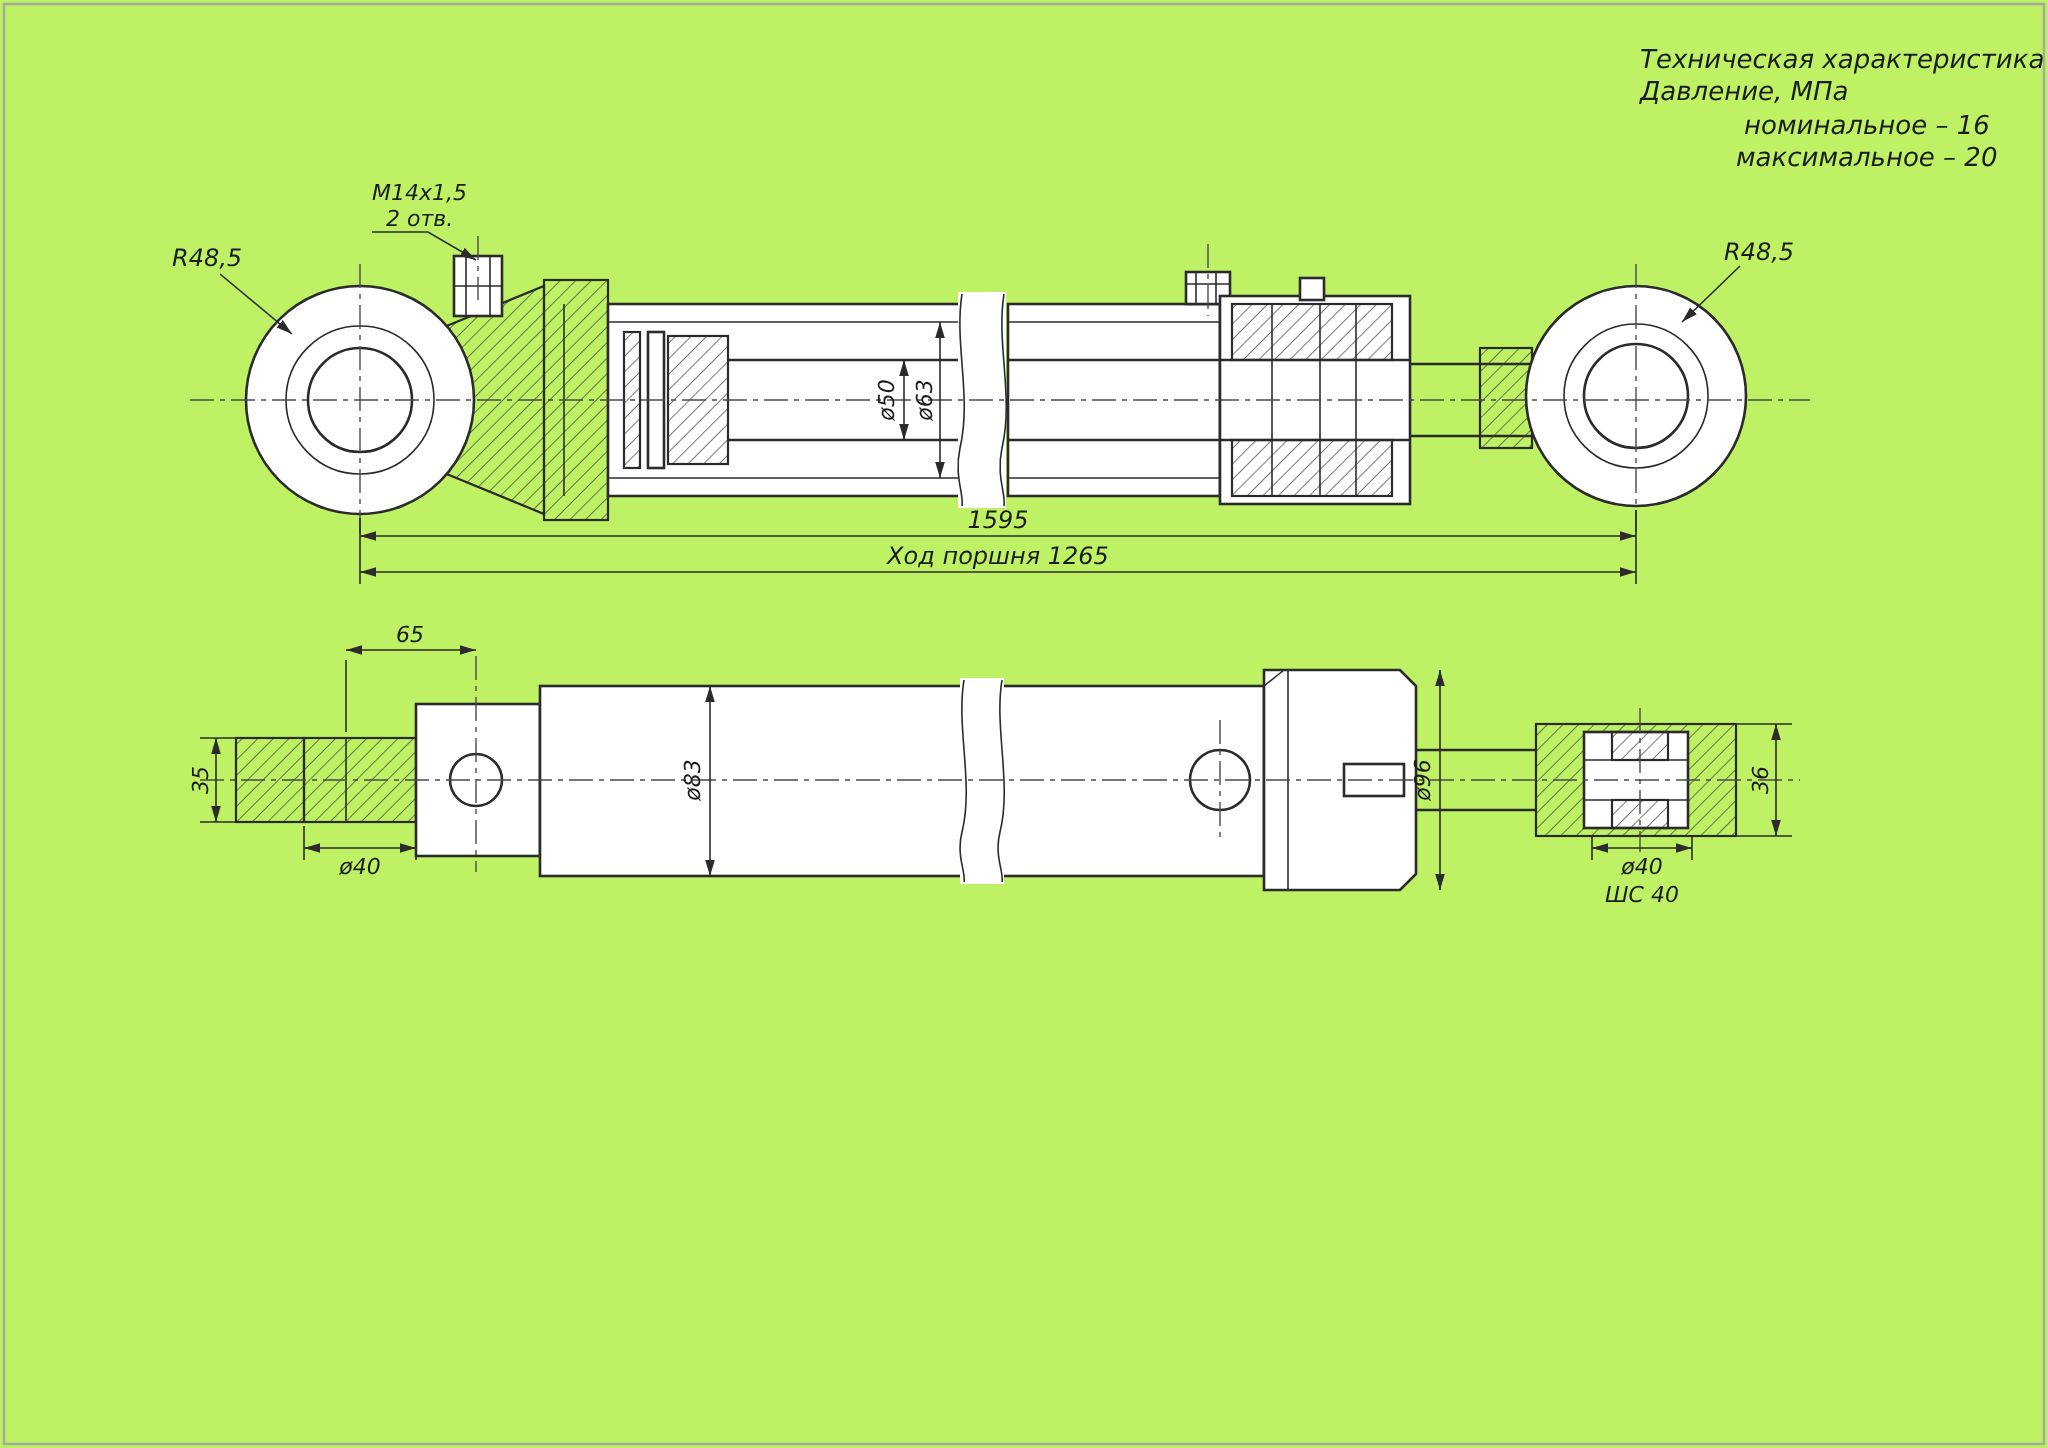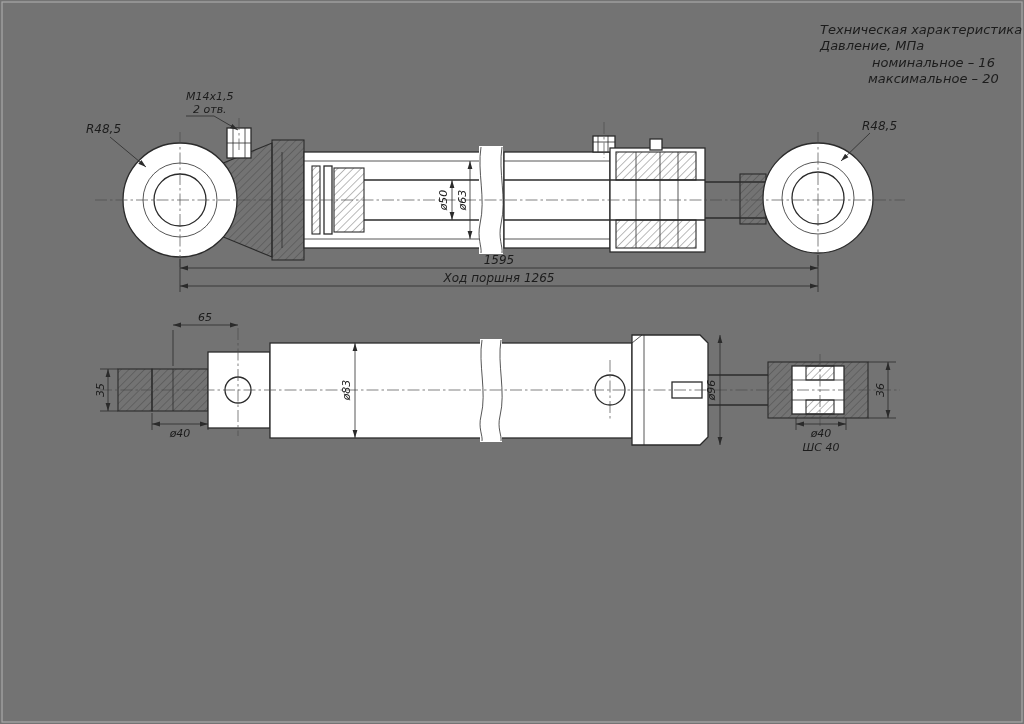--- a/index.html
+++ b/index.html
@@ -1,16 +1,16 @@
 <!DOCTYPE html>
 <html><head>
 <meta charset="utf-8">
 <style>
   html,body{margin:0;padding:0;background:#f2f2f2;}
-  .page{width:1024px;height:724px;background:#737373;position:relative;overflow:hidden;
+  .page{width:1024px;height:724px;background:#bef264;position:relative;overflow:hidden;
         font-family:"DejaVu Sans",sans-serif;}
   svg{display:block;}
   
   .frame{fill:none;stroke:#a8a8a8;stroke-width:1.2;}
   .ol{fill:#ffffff;stroke:#2b2b2b;stroke-width:1.3;}
   .olh{fill:url(#hatch);stroke:#2b2b2b;stroke-width:1.1;}
   .thin{fill:none;stroke:#2b2b2b;stroke-width:0.8;}
   .thick{fill:none;stroke:#2b2b2b;stroke-width:1.3;}
   .cl{fill:none;stroke:#4a4a4a;stroke-width:0.7;stroke-dasharray:12 3 2.5 3;}
   .dim{fill:none;stroke:#2b2b2b;stroke-width:0.8;}

